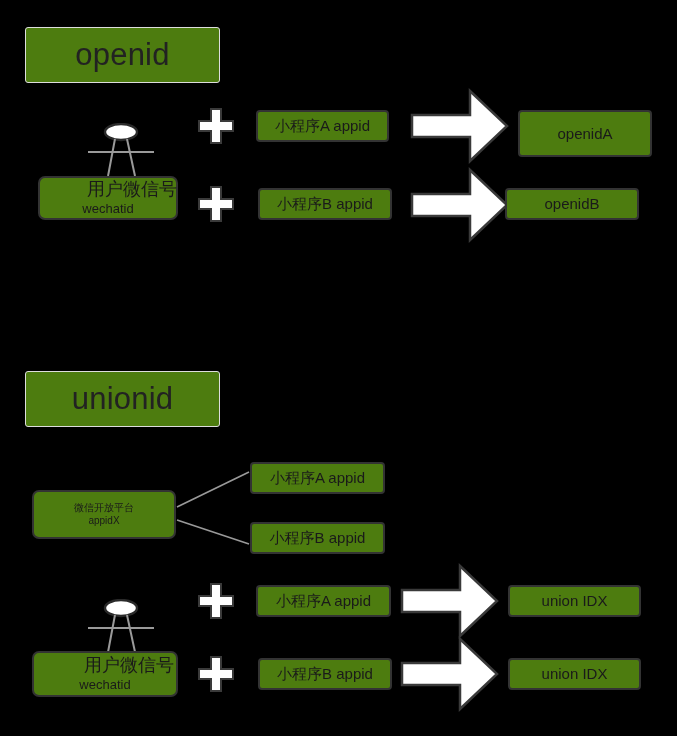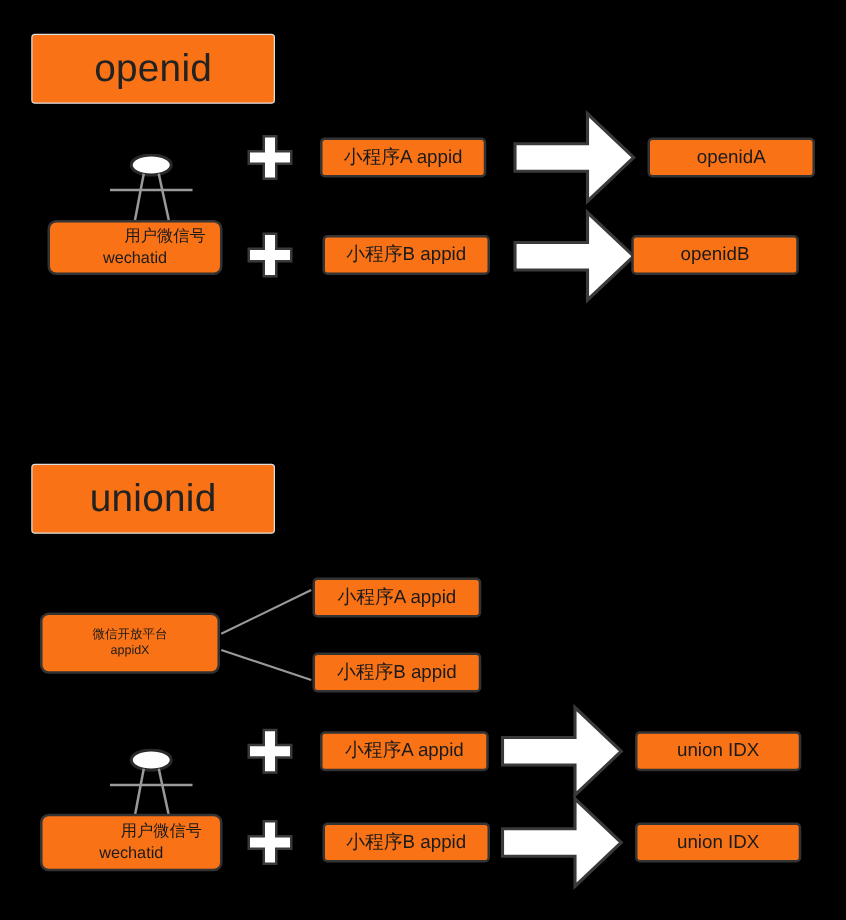--- a/index.html
+++ b/index.html
@@ -17,21 +17,21 @@
   }
   #canvas {
     position: absolute;
     left: 0; top: 0;
     width: 677px;
     height: 736px;
   }
   .node {
     position: absolute;
     box-sizing: border-box;
-    background: #f97316;
+    background: #4d7c0f;
     border: 2px solid #333333;
     color: #1a1a1a;
     display: flex;
     flex-direction: column;
     align-items: center;
     justify-content: center;
     text-align: center;
     line-height: 1.28;
     white-space: nowrap;
   }
@@ -44,21 +44,21 @@
     letter-spacing: 0.2px;
   }
   .small-node {
     border-radius: 4px;
     font-size: 15px;
   }
   .user-node {
     border-radius: 7px;
     font-size: 13px;
   }
-  .user-node .line1 { font-size: 13px; margin-left: 48px; }
+  .user-node .line1 { font-size: 18px; margin-left: 48px; }
   .user-node .line2 { font-size: 13px; }
   .platform-node {
     border-radius: 7px;
     font-size: 10px;
   }
   .plus {
     position: absolute;
   }
   .arrow {
     position: absolute;
@@ -113,21 +113,21 @@
   <div class="node small-node" style="left:256px; top:110px; width:133px; height:32px;">
     <span>小程序A appid</span>
   </div>
 
   <div class="arrow" style="left:410px; top:88px; width:100px; height:76px;">
     <svg width="100" height="76" viewBox="0 0 100 76">
       <polygon points="2,27 60,27 60,3 97,38 60,73 60,49 2,49" fill="#ffffff" stroke="#3a3a3a" stroke-width="2.5" stroke-linejoin="miter"></polygon>
     </svg>
   </div>
 
-  <div class="node small-node" style="left:518px; top:110px; width:134px; height:32px;">
+  <div class="node small-node" style="left:518px; top:110px; width:134px; height:47px;">
     <span>openidA</span>
   </div>
 
   <div class="plus" style="left:196px; top:184px; width:40px; height:40px;">
     <svg width="40" height="40" viewBox="0 0 40 40">
       <polygon points="15,3 25,3 25,15 37,15 37,25 25,25 25,37 15,37 15,25 3,25 3,15 15,15" fill="#ffffff" stroke="#3a3a3a" stroke-width="2"></polygon>
     </svg>
   </div>
 
   <div class="node small-node" style="left:258px; top:188px; width:134px; height:32px;">

